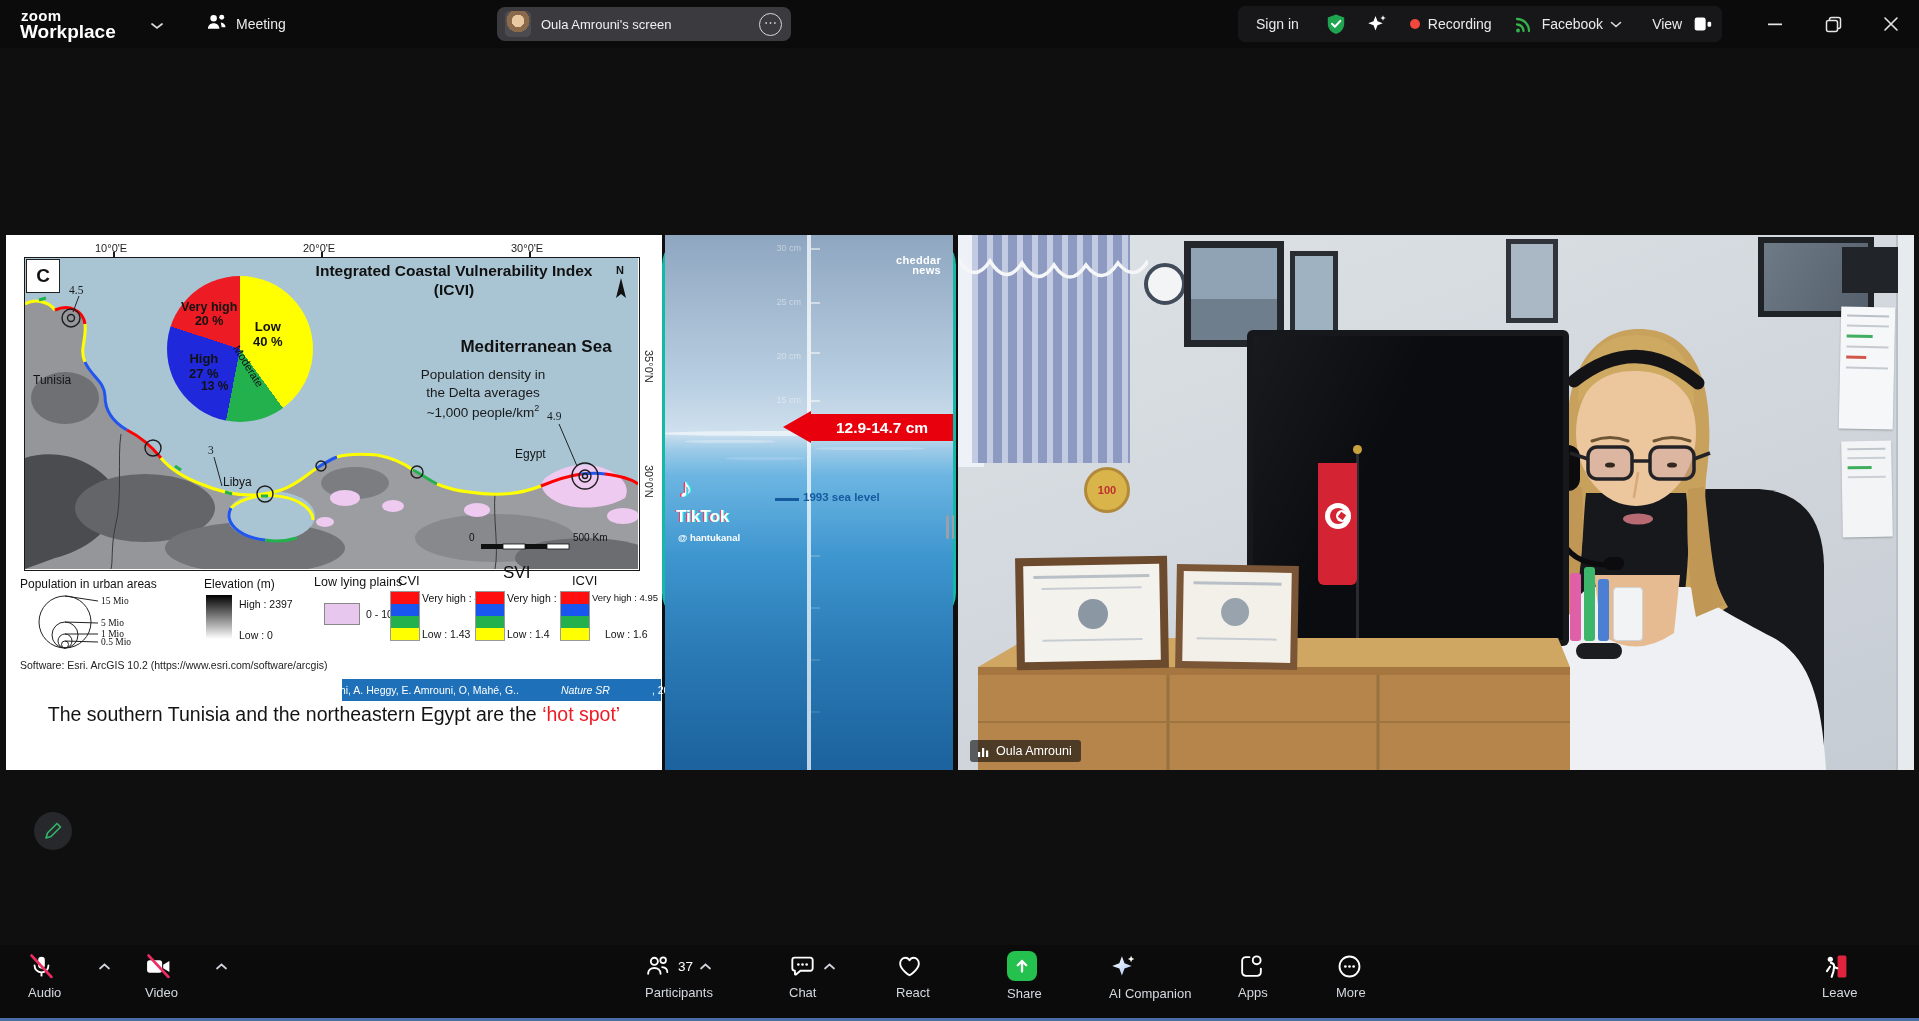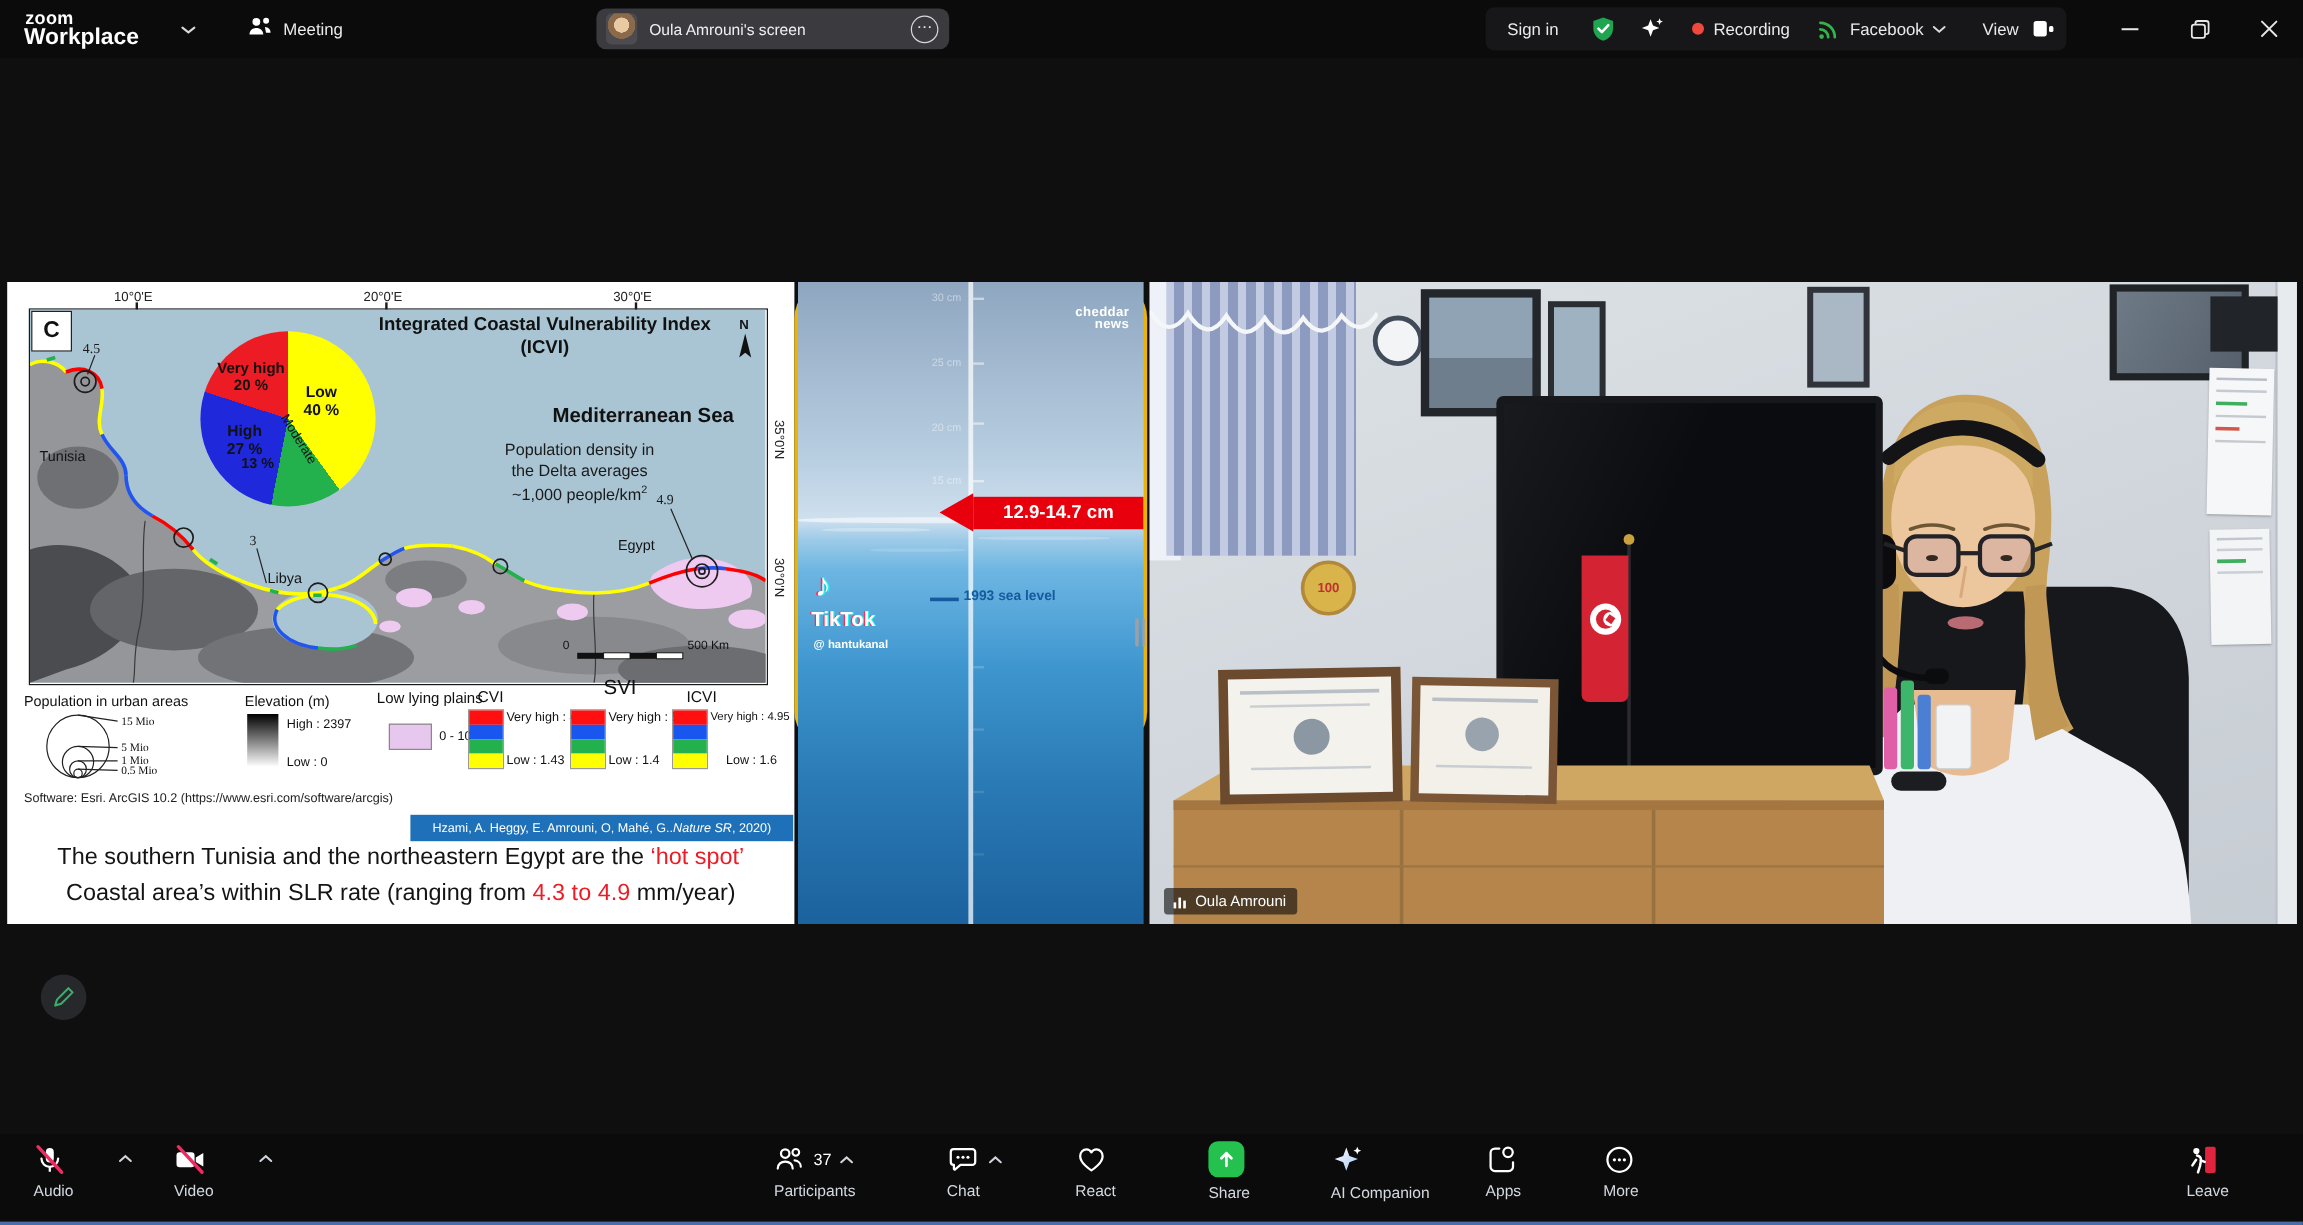--- a/index.html
+++ b/index.html
@@ -31,25 +31,25 @@
   .pie-lbl{font-weight:bold;text-align:center;line-height:1.15;}
   #slide-title{left:283px;top:26px;width:330px;text-align:center;font-weight:bold;font-size:15.5px;line-height:1.25;}
   #sea-label{left:430px;top:102px;width:200px;text-align:center;font-weight:bold;font-size:17px;}
   #density{left:377px;top:131px;width:200px;text-align:center;font-size:13.5px;line-height:1.35;color:#1a1a1a;}
   .leg-title{font-size:12px;color:#111;}
   .leg-val{font-size:10.5px;color:#111;}
   .ramp{width:28px;height:48px;display:flex;flex-direction:column;border:.5px solid #999;}
   .ramp div{flex:1;}
   #software{left:14px;top:424px;font-size:10.5px;color:#222;}
   #citation{left:336px;top:444px;width:319px;height:22px;background:#1e70b8;color:#fff;font-size:10.5px;
-     display:flex;align-items:center;justify-content:center;white-space:nowrap;}
+     display:flex;align-items:center;justify-content:center;white-space:nowrap;gap:42px;}
   .cap{width:656px;text-align:center;font-size:19.5px;color:#141414;}
   .cap .red{color:#ed1c24;}
   
-  #tiktok{left:662px;top:235px;width:294px;height:388px;background:#eab308;border-radius:30px;}
+  #tiktok{left:662px;top:235px;width:294px;height:388px;background:#14b8a6;border-radius:30px;}
   #tt-inner{left:3px;top:0;width:288px;height:535px;overflow:hidden;
      background:linear-gradient(180deg,#8ea6c0 0%,#b9cfe2 28%,#cfe0ee 37%,#9ecbe8 40%,#6cb5e2 45%,#3e96cf 60%,#2a7ab5 78%,#1b629e 100%);}
   #tt-ruler{left:142px;top:0;width:3.5px;height:535px;background:rgba(255,255,255,.72);}
   .tt-tick{color:rgba(255,255,255,.45);font-size:9px;width:40px;text-align:right;}
   .tt-tickmark{width:9px;height:2px;background:rgba(255,255,255,.5);}
   #tt-arrow-tri{left:118px;top:176px;width:0;height:0;border-top:16px solid transparent;border-bottom:16px solid transparent;border-right:28px solid #e8000d;}
   #tt-arrow-box{left:146px;top:179px;width:142px;height:27px;background:#e8000d;color:#fff;font-weight:bold;font-size:15.5px;
      display:flex;align-items:center;justify-content:center;}
   #tt-sealevel{left:138px;top:256px;color:#155a9e;font-size:11.5px;font-weight:600;}
   #tt-sealine{left:110px;top:263px;width:24px;height:2.5px;background:#155a9e;}
@@ -352,23 +352,20 @@
 
   <div class="abs" id="software">Software:  Esri. ArcGIS 10.2 (https://www.esri.com/software/arcgis)</div>
   <div class="abs" id="citation">
     <span>Hzami, A. Heggy, E. Amrouni, O, Mahé, G.. </span>
       <i>Nature SR</i>
       <span>, 2020)</span>
   </div>
   <div class="abs cap" style="top:468px;">
     <span>The southern Tunisia and the northeastern Egypt are the </span><span class="red">‘hot spot’</span>
   </div>
-  <div class="abs cap" style="top:498px;">
-    <span>Coastal area’s within SLR rate (ranging from </span><span class="red">4.3 to 4.9</span><span> mm/year)</span>
-  </div>
 </div>
 
 <div class="abs" id="tiktok">
   <div class="abs" id="tt-inner">
     <div class="abs foam" style="left:0;top:196px;width:288px;height:5px;"></div>
     <div class="abs foam" style="left:20px;top:205px;width:90px;height:3px;opacity:.5;"></div>
     <div class="abs foam" style="left:150px;top:212px;width:110px;height:3px;opacity:.4;"></div>
     <div class="abs foam" style="left:60px;top:222px;width:80px;height:3px;opacity:.25;"></div>
     <div class="abs" id="tt-ruler"></div>
     <div class="abs tt-tick" style="left:96px;top:8px;">30 cm</div>

